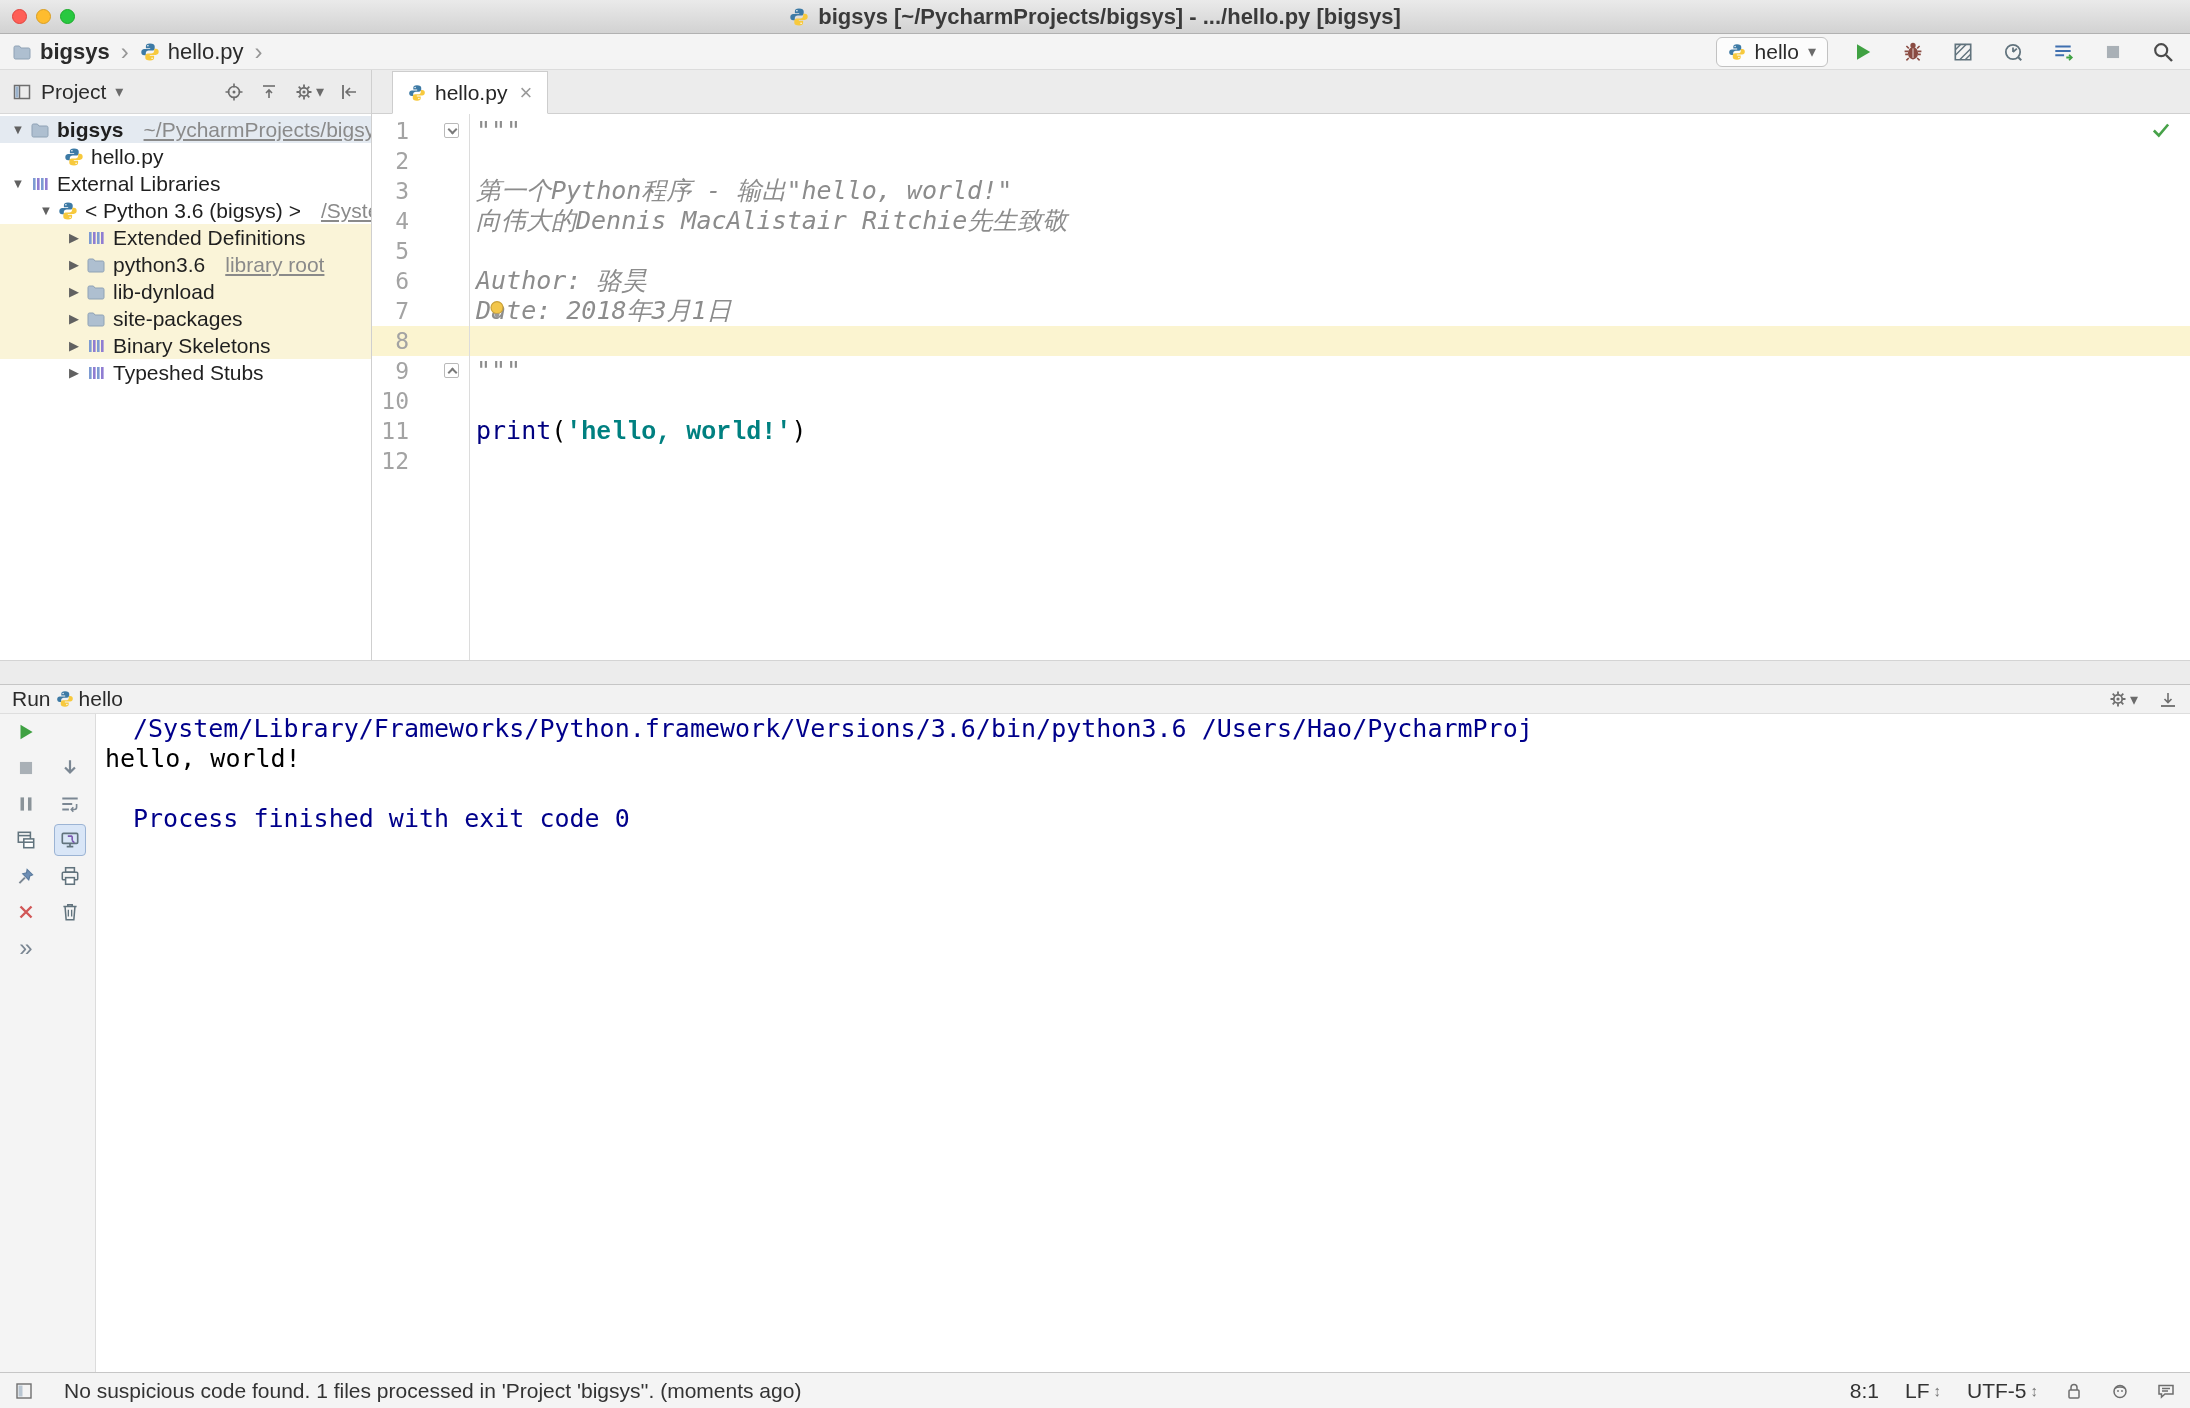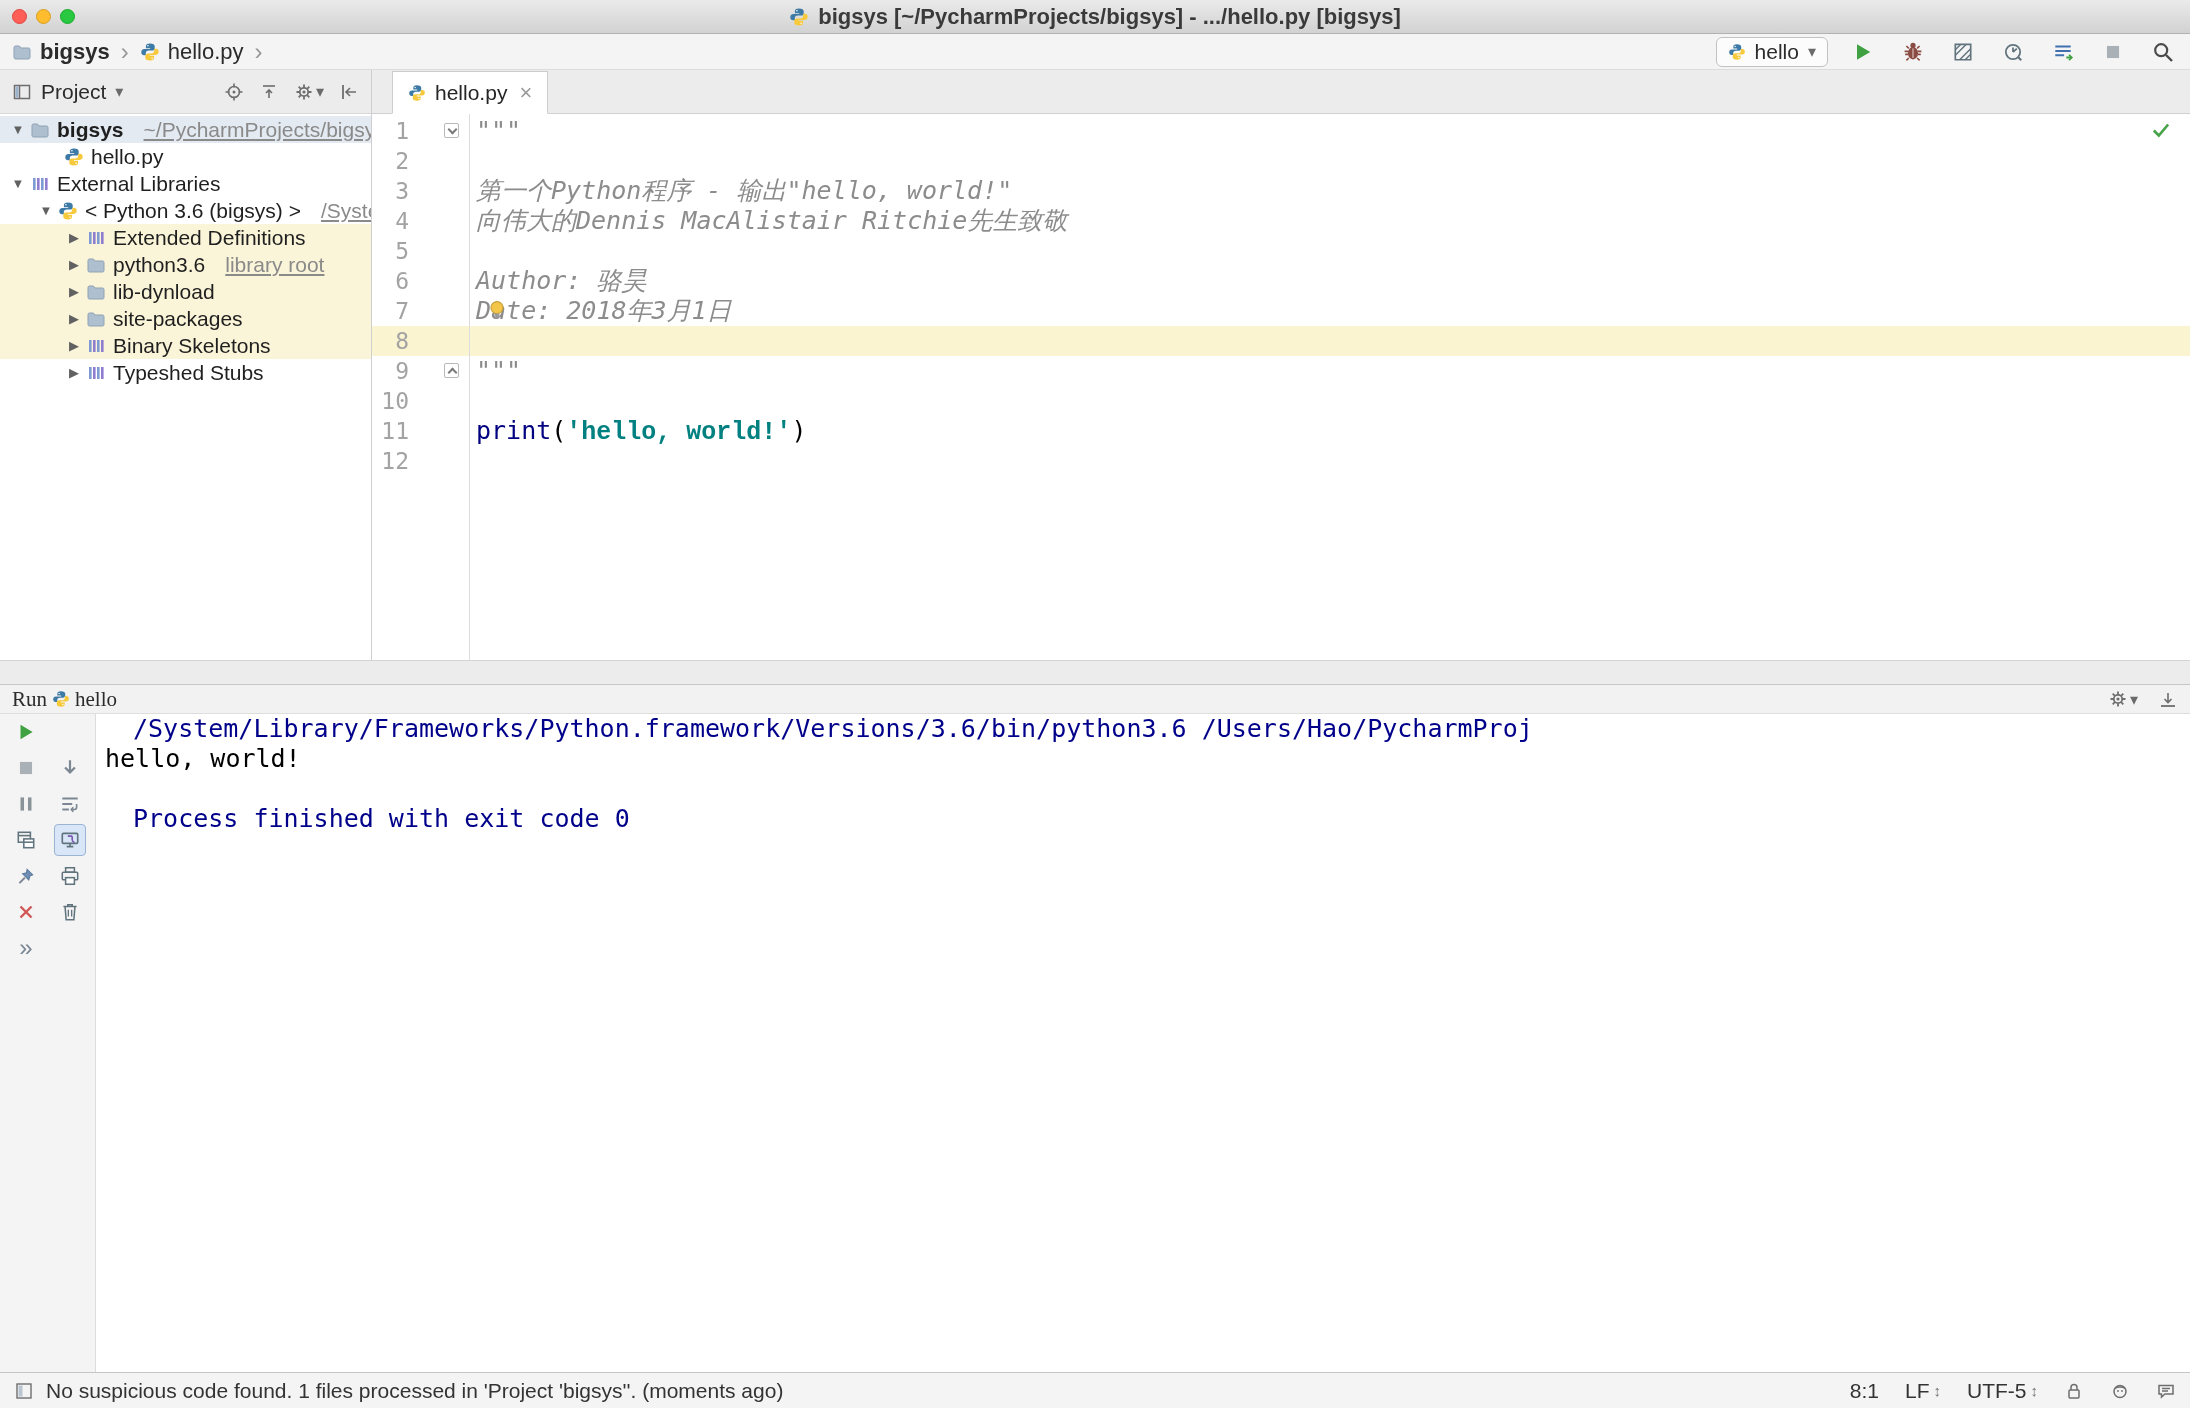--- a/index.html
+++ b/index.html
@@ -72,37 +72,37 @@
   .kw{color:#000080;}
   .str{color:#008080;font-weight:bold;font-family:Liberation Mono, monospace;}
   .bulb{position:absolute;left:113px;top:184px;z-index:3;}
   .insp-check{position:absolute;right:18px;top:5px;z-index:3;}
 
   .strip{height:24px;flex:none;background:#ececec;border-top:1px solid #d4d4d4;}
 
   
   .run-panel{height:688px;flex:none;display:flex;flex-direction:column;min-height:0;}
   .run-header{height:30px;flex:none;background:#f2f2f2;border-top:1px solid #c6c6c6;border-bottom:1px solid #dedede;
-    display:flex;align-items:center;padding:0 12px;gap:5px;font-size:21px;color:#2b2b2b;font-family:Liberation Serif, serif;}
+    display:flex;align-items:center;padding:0 12px;gap:5px;font-size:21px;color:#2b2b2b;}
   .rh-right{margin-left:auto;display:flex;gap:20px;align-items:center;}
   .run-body{flex:1;display:flex;min-height:0;}
   .run-toolbar{width:96px;flex:none;background:#f4f4f4;border-right:1px solid #dcdcdc;
     display:grid;grid-template-columns:44px 44px;grid-auto-rows:36px;padding-left:4px;
     align-items:center;justify-items:center;align-content:start;}
   .rbtn{width:32px;height:32px;display:flex;align-items:center;justify-content:center;border-radius:4px;}
   .rbtn.selected{background:#d9e6f7;border:1px solid #9cb4d4;}
   .more-chevron{font-size:24px;color:#7b8793;}
   .console{flex:1;background:#fff;padding-left:9px;overflow:hidden;
     font-family:"DejaVu Sans Mono","Liberation Mono",monospace;font-size:25px;}
   .conl{height:30px;line-height:30px;white-space:pre;overflow:hidden;}
   .sys{color:#00008b;margin-left:28px;} .out{color:#000;}
 
   
   .statusbar{height:36px;flex:none;background:#f4f4f4;border-top:1px solid #c6c6c6;
-    display:flex;align-items:center;padding:0 14px;gap:12px;font-size:21px;color:#333;}
+    display:flex;align-items:center;padding:0 14px;gap:30px;font-size:21px;color:#333;}
   .sb-right{margin-left:auto;display:flex;align-items:center;gap:26px;}
   .sb-item{display:flex;align-items:center;gap:4px;}
   .ud{font-size:15px;color:#777;}
 </style>
 </head>
 <body>
 
 <svg width="0" height="0" style="position:absolute">
   <defs>
     <symbol id="i-python" viewBox="0 0 20 20">

